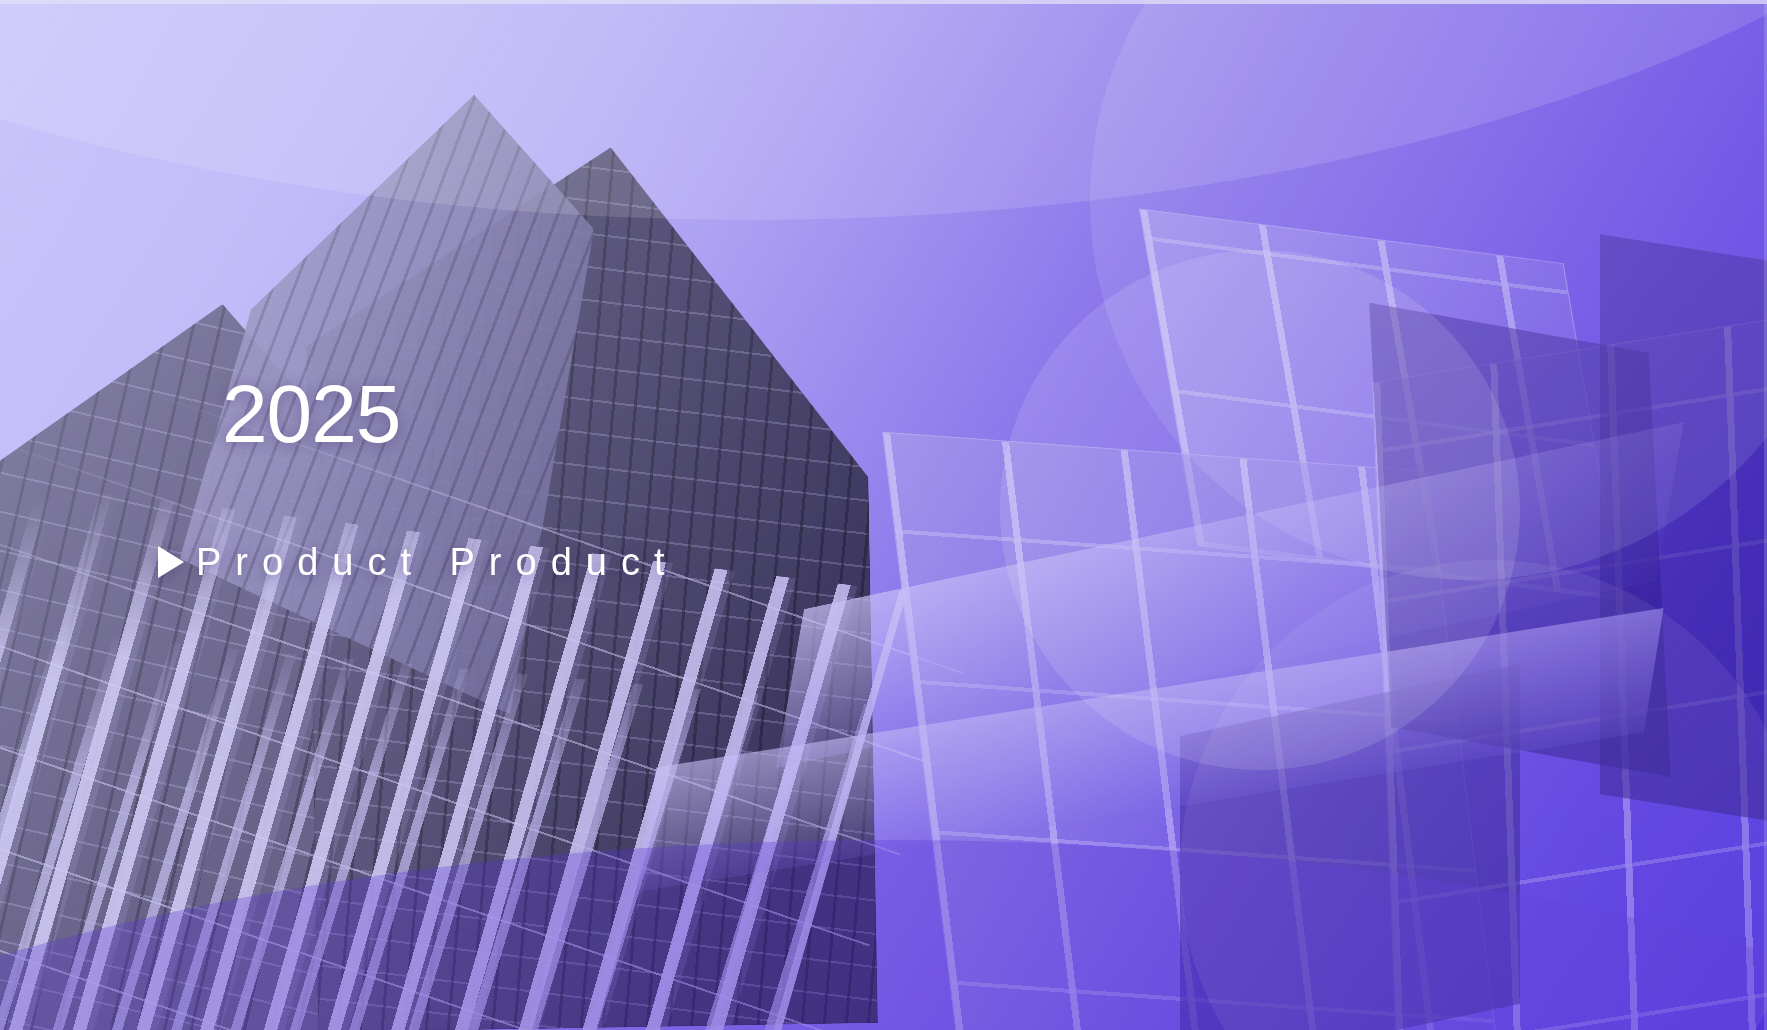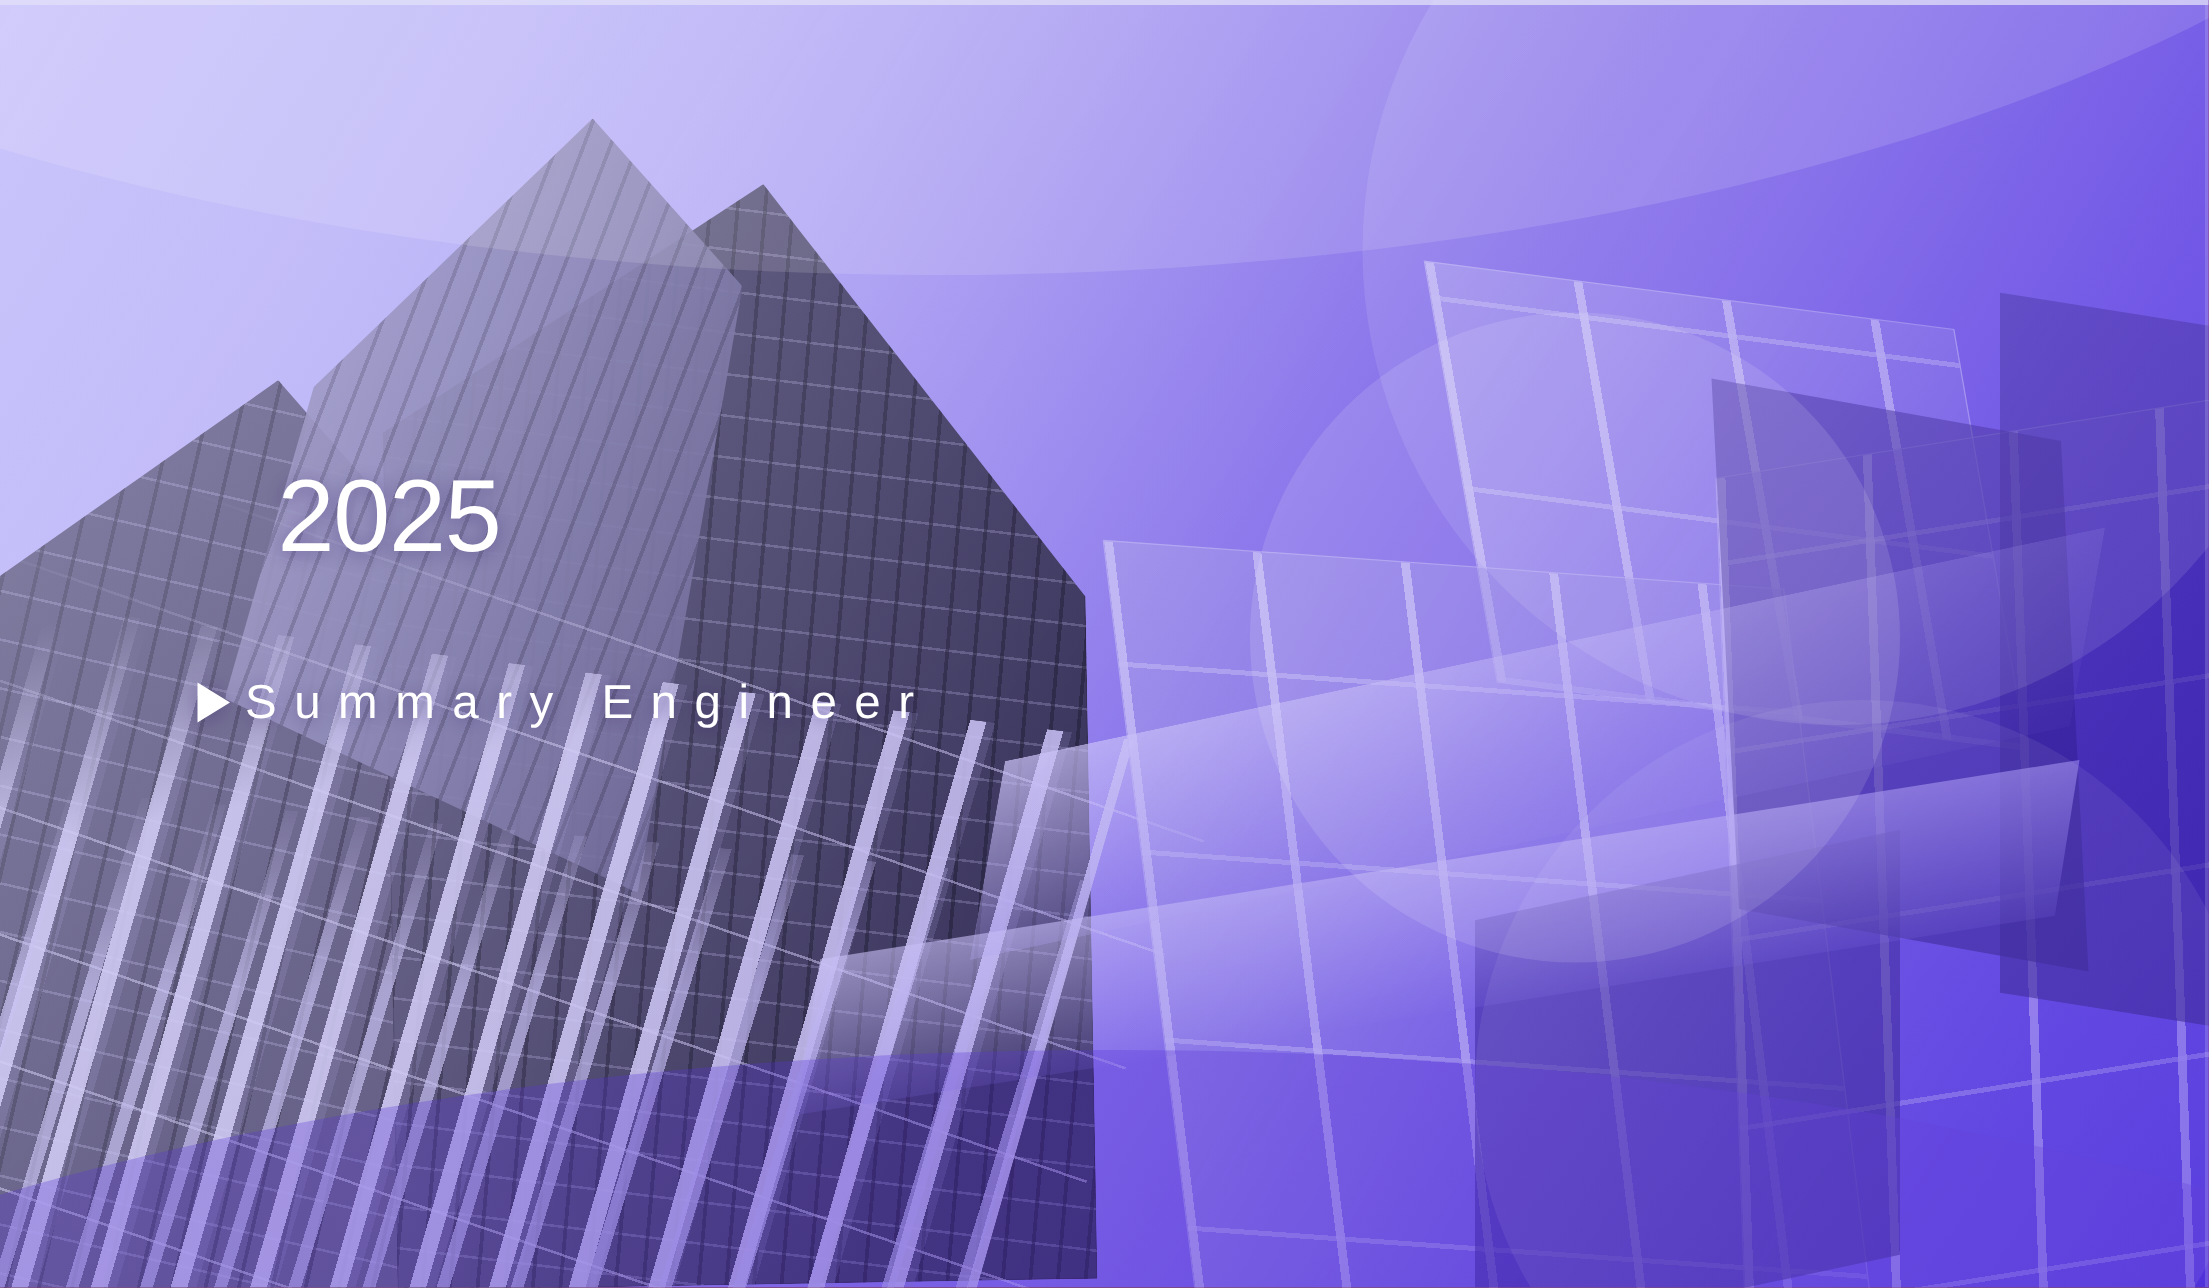--- a/index.html
+++ b/index.html
@@ -1,21 +1,21 @@
 <!DOCTYPE html>
 <html><head>
 <meta charset="utf-8">
 <style>
   html,body{margin:0;padding:0;background:#2b2140;}
   .slide{
     position:relative;
     width:1767px;height:1030px;
     overflow:hidden;
     font-family:"Liberation Sans","DejaVu Sans",sans-serif;
-    background:#ec4899;
+    background:#c2410c;
   }
 
   
   .bg-base{
     position:absolute;inset:0;
     background:
       linear-gradient(118deg,
         #c9c4fa 0%,
         #c6c1f9 16%,
         #bdb5f6 28%,
@@ -353,17 +353,17 @@
   <div class="circ c2"></div>
   <div class="circ c3"></div>
 
   <div class="topedge"></div>
   <div class="rightedge"></div>
 
   <div class="text-block">
     <div class="year">2025</div>
     <div class="subtitle-row">
       <span class="tri"></span>
-      <span class="subtitle">Summary Engineer</span>
+      <span class="subtitle">Product Product</span>
     </div>
   </div>
 
 </div>
 
 </body></html>

